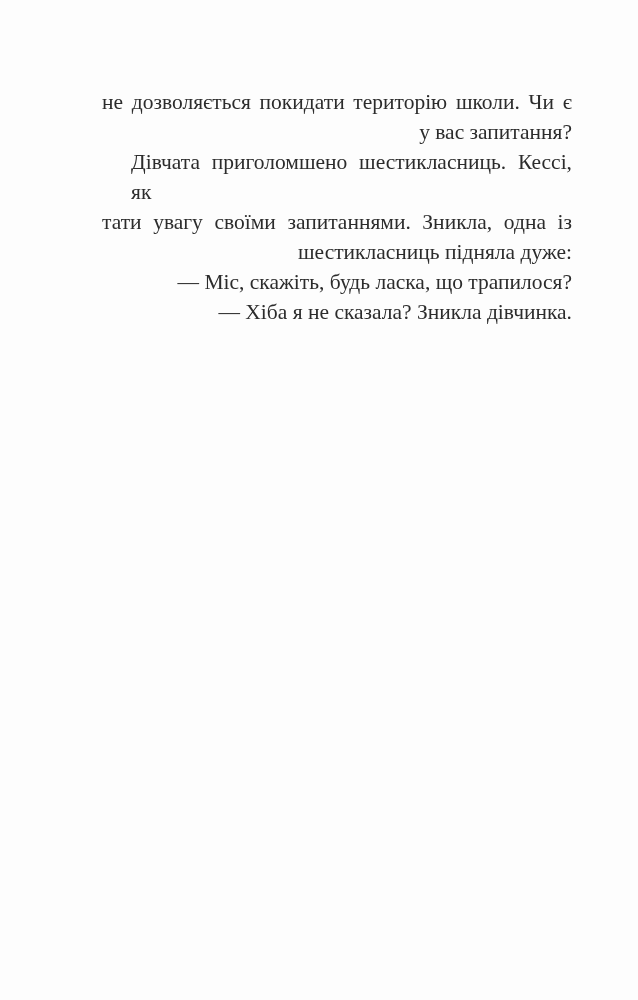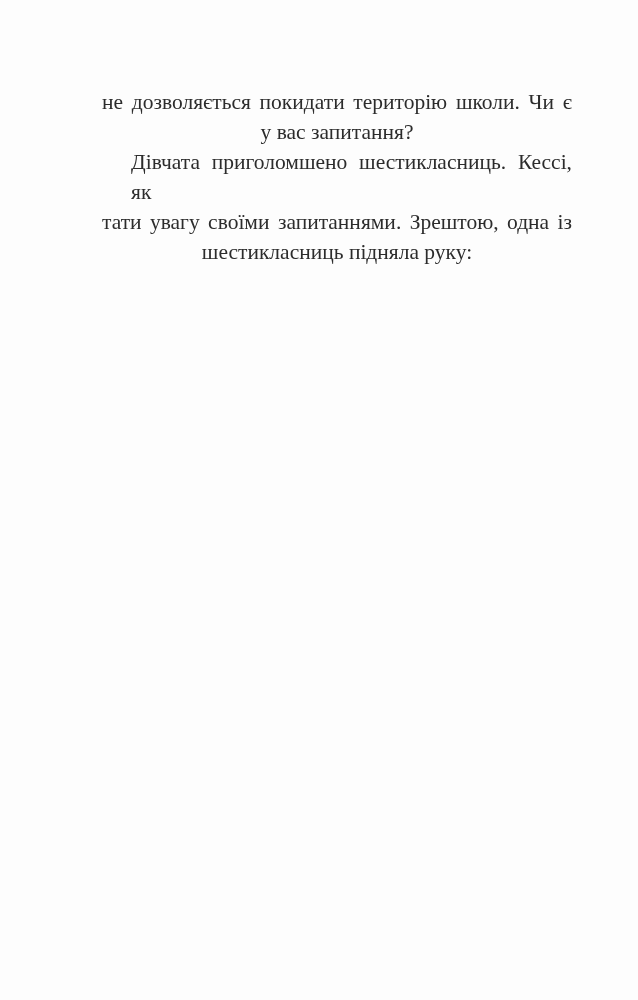--- a/index.html
+++ b/index.html
@@ -25,21 +25,21 @@
     top: 87px;
     left: 88px;
     width: 470px;
     font-family: "Liberation Serif", "DejaVu Serif", serif;
     font-size: 21.5px;
     line-height: 30px;
     color: #2c2c2c;
   }
   .text-line {
     width: 100%;
-    text-align: center;
+    text-align: right;
     white-space: nowrap;
   }
   .text-line.justified {
     white-space: normal;
     text-align: justify;
     text-align-last: justify;
     text-justify: inter-word;
   }
   .text-line.indent {
     box-sizing: border-box;
@@ -47,16 +47,18 @@
   }
 </style>
 </head>
 <body style="background: rgb(253, 253, 253);">
 
 <div class="book-page" style="background: rgb(253, 253, 253);">
   <div class="text-block" style="color: rgb(44, 44, 44);">
       <div class="text-line justified">не дозволяється покидати територію школи. Чи є</div>
       <div class="text-line">у вас запитання?</div>
       <div class="text-line justified indent">Дівчата приголомшено шестикласниць. Кессі, як</div>
-      <div class="text-line justified">тати увагу своїми запитаннями. Зрештою, одна із</div>
-      <div class="text-line">шестикласниць підняла руку:</div>
+      <div class="text-line justified">тати увагу своїми запитаннями. Зникла, одна із</div>
+      <div class="text-line">шестикласниць підняла дуже:</div>
+      <div class="text-line indent">— Міс, скажіть, будь ласка, що трапилося?</div>
+      <div class="text-line indent">— Хіба я не сказала? Зникла дівчинка.</div>
     </div>
 </div>
 
 </body></html>

